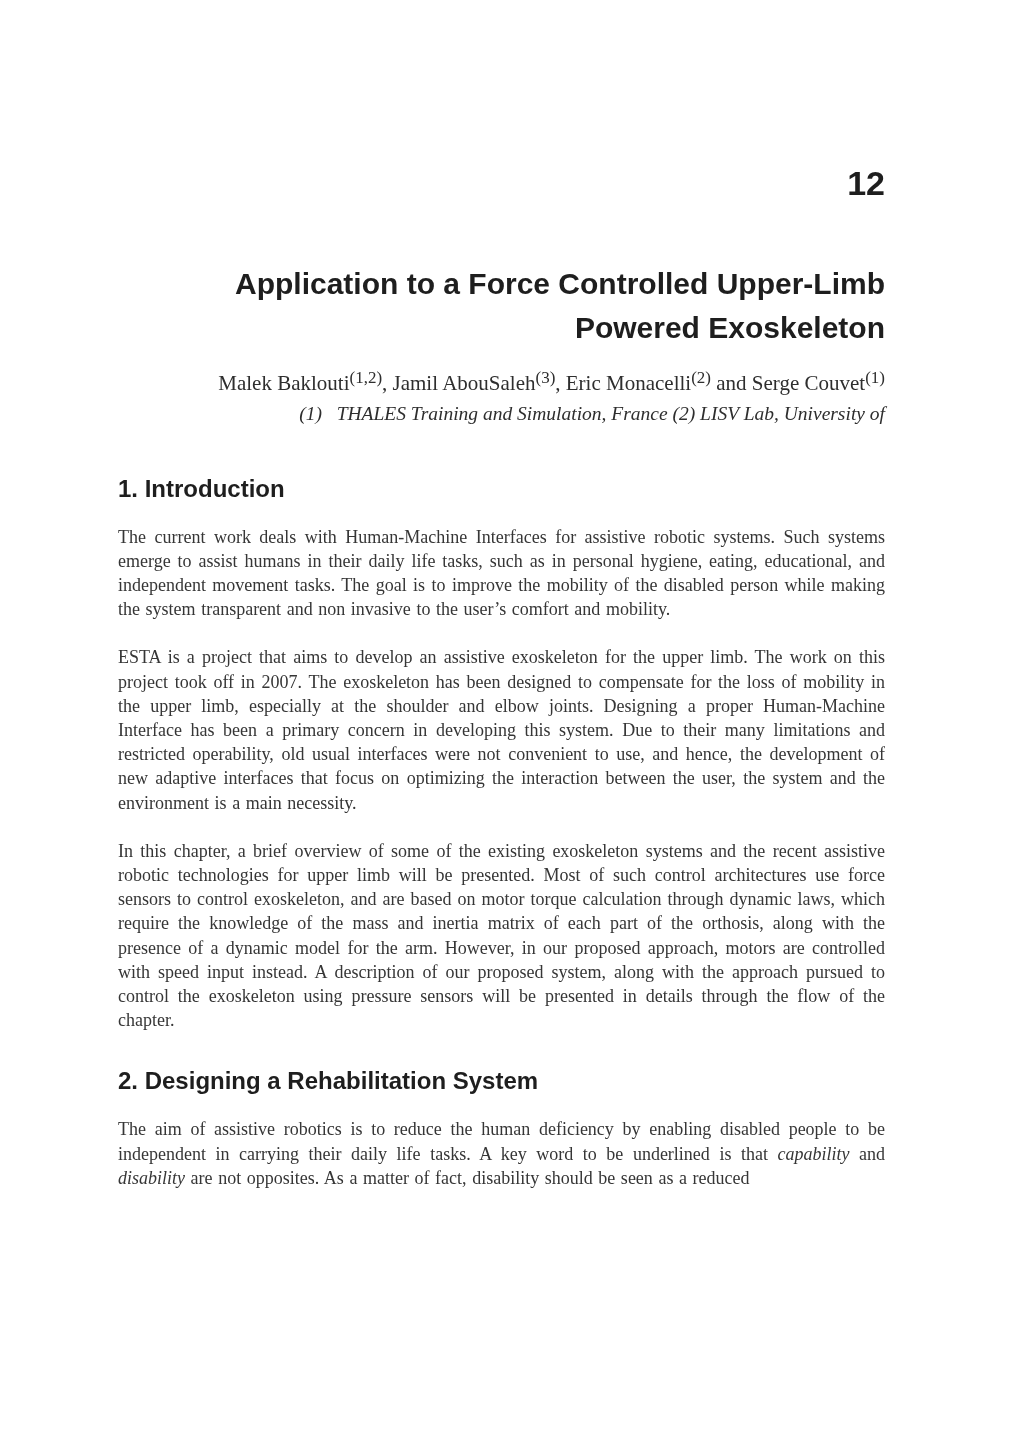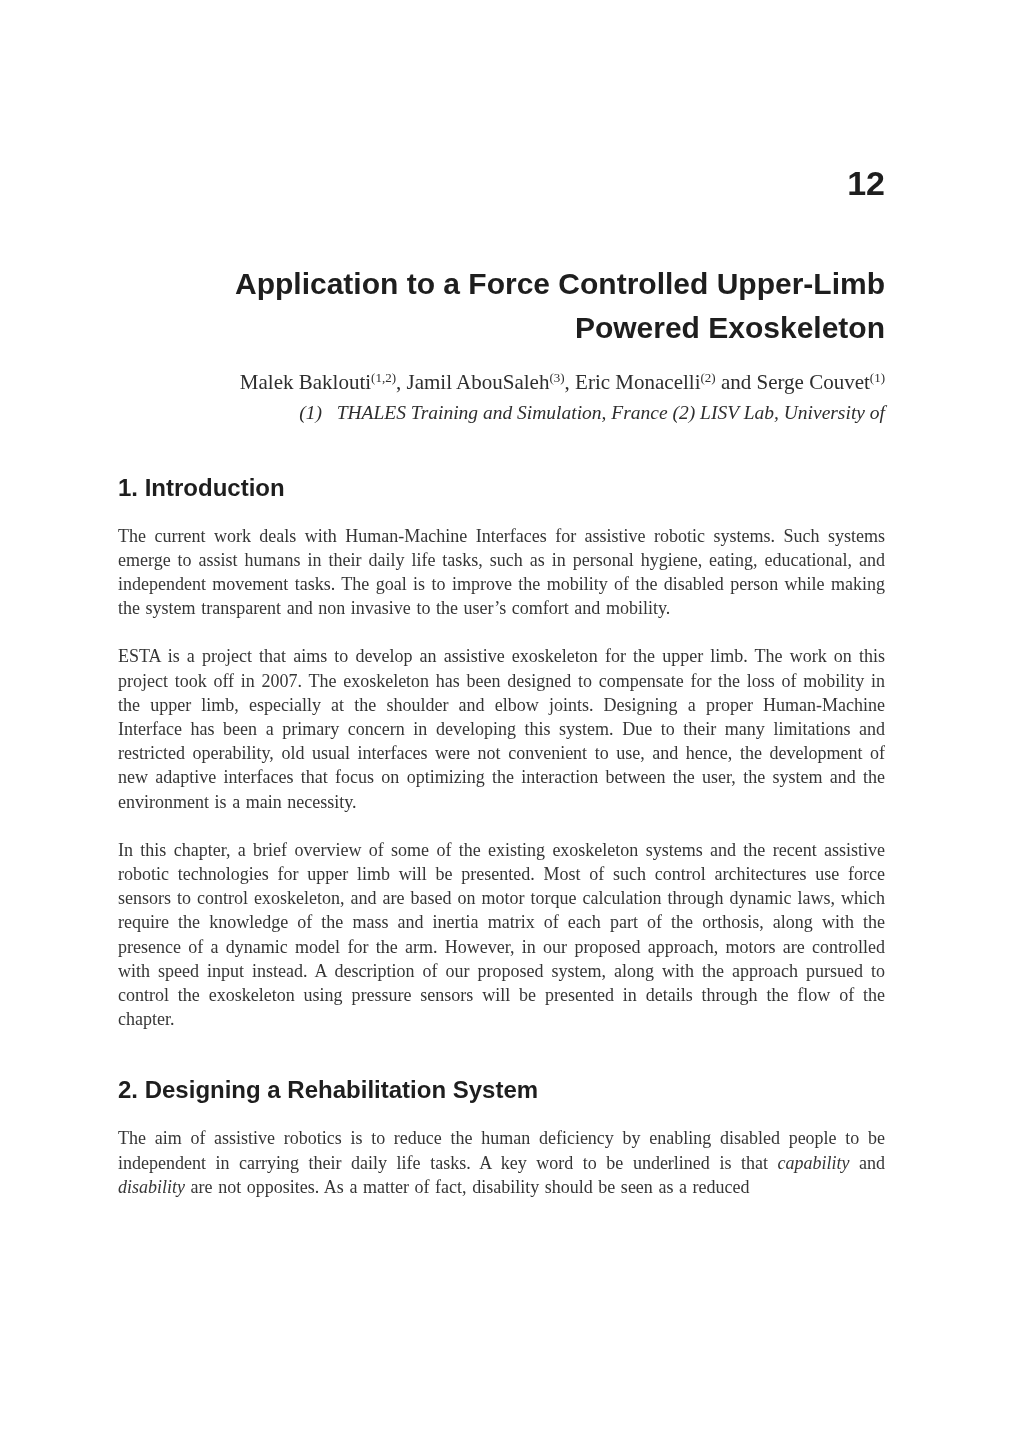--- a/index.html
+++ b/index.html
@@ -38,21 +38,21 @@
   }
   .title-line { display: block; }
   .byline {
     margin-top: 15px;
     text-align: right;
     font-size: 21px;
     line-height: 26px;
     color: #2e2e2e;
   }
   .run-sup {
-    font-size: 13px;
+    font-size: 17px;
     vertical-align: 7px;
   }
   .run-italic { font-style: italic; }
   .affiliations {
     margin-top: 5px;
     text-align: right;
     font-style: italic;
     font-size: 19.5px;
     line-height: 25.5px;
     color: #2e2e2e;
@@ -60,21 +60,21 @@
   .aff-line { display: block; white-space: pre-wrap; }
   section { margin: 0; }
   .sec-heading {
     margin: 50px 0 0 0;
     font-family: "Liberation Sans", sans-serif;
     font-weight: bold;
     font-size: 24px;
     line-height: 24px;
     color: #1e1e1e;
   }
-  .sec-heading.sec2 { margin-top: 47px; }
+  .sec-heading.sec2 { margin-top: 37px; }
   .body-para {
     margin: 24px 0 0 0;
     text-align: justify;
     font-size: 18px;
     line-height: 24.2px;
     color: #363636;
     word-spacing: 0.06em;
   }
   .footer-url {
     position: absolute;

